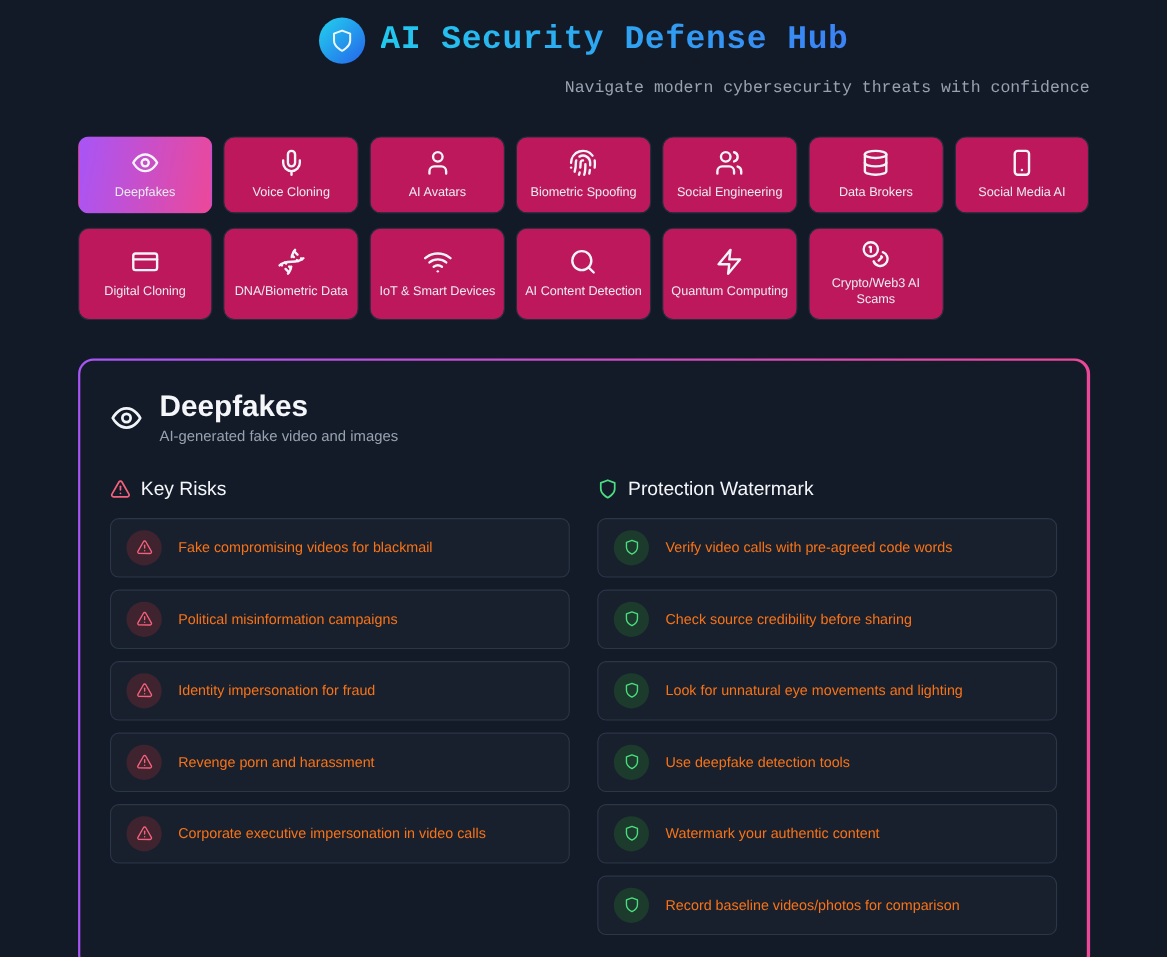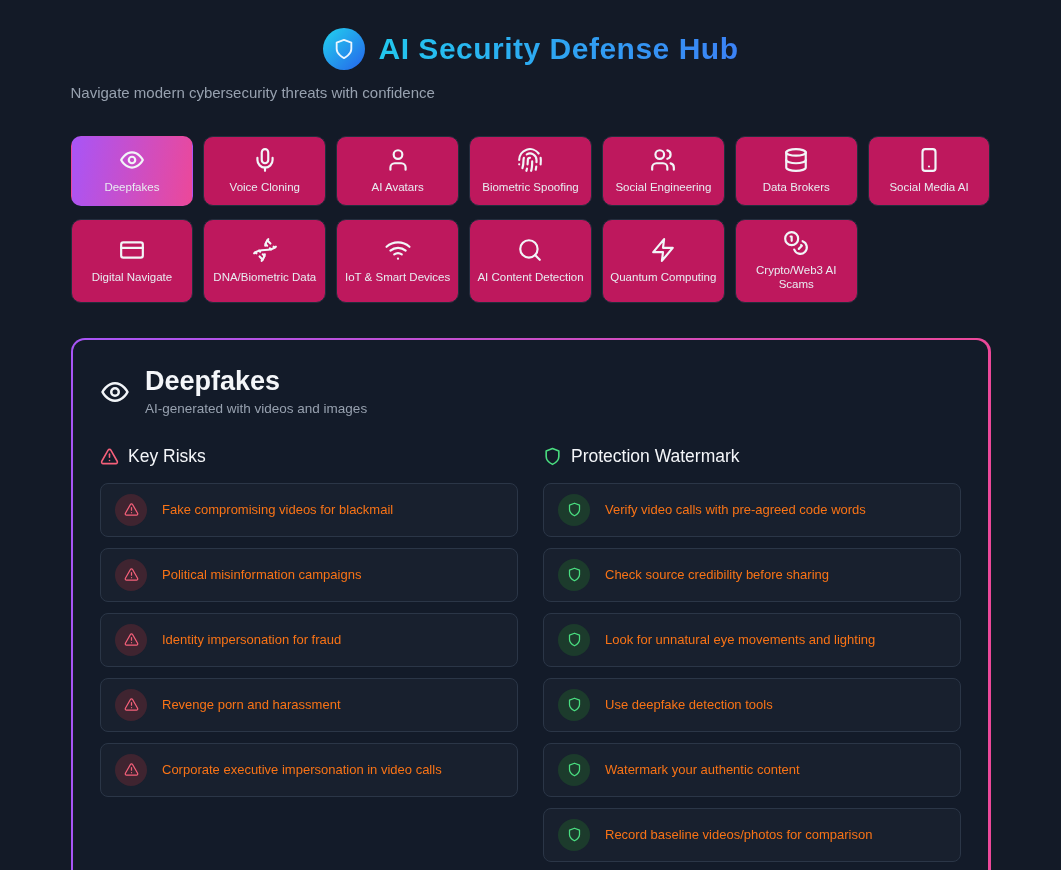--- a/index.html
+++ b/index.html
@@ -5,21 +5,21 @@
   * { margin: 0; padding: 0; box-sizing: border-box; }
   html, body {
     width: 1061px; height: 870px;
     background: #131a27;
     font-family: "Liberation Sans", sans-serif;
     overflow: hidden;
   }
   .page { width: 920px; margin: 0 auto; }
 
   
-  .app-header { text-align: left; padding-top: 28px; }
+  .app-header { text-align: right; padding-top: 16px; font-family: Liberation Mono, monospace; }
   .title-row { display: flex; align-items: center; justify-content: center; gap: 14px; }
   .logo-circle {
     width: 42px; height: 42px; border-radius: 50%;
     background: linear-gradient(135deg, #22d3ee 0%, #2563eb 100%);
     display: flex; align-items: center; justify-content: center;
     color: #eaf6ff;
   }
   .logo-circle svg { width: 22px; height: 22px; }
   .app-title {
     font-size: 30px; font-weight: bold; letter-spacing: 0.5px;
@@ -178,21 +178,21 @@
         </span>
     <span class="cat-label">Social Media AI</span>
   </button>
       <button class="cat-btn">
     <span class="cat-icon">
           <svg viewBox="0 0 24 24" fill="none" stroke="currentColor" stroke-width="2" stroke-linecap="round" stroke-linejoin="round">
             <rect x="2" y="5" width="20" height="14" rx="2"></rect>
             <line x1="2" y1="10" x2="22" y2="10"></line>
           </svg>
         </span>
-    <span class="cat-label">Digital Navigate</span>
+    <span class="cat-label">Digital Cloning</span>
   </button>
       <button class="cat-btn">
     <span class="cat-icon">
           <svg viewBox="0 0 24 24" fill="none" stroke="currentColor" stroke-width="2" stroke-linecap="round" stroke-linejoin="round">
             <path d="m10 16 1.5 1.5"></path>
             <path d="m14 8-1.5-1.5"></path>
             <path d="M15 2c-1.8 2-2.5 4-2.8 6"></path>
             <path d="m16.5 10.5 1 1"></path>
             <path d="m17 6-2.9-2.9"></path>
             <path d="M2 15c6.67-6 13.33 0 20-6"></path>
@@ -250,21 +250,21 @@
     <section class="panel">
       <div class="panel-header">
         <span class="panel-eye">
           <svg viewBox="0 0 24 24" fill="none" stroke="currentColor" stroke-width="2" stroke-linecap="round" stroke-linejoin="round">
               <path d="M2 12s3.5-7 10-7 10 7 10 7-3.5 7-10 7-10-7-10-7z"></path>
               <circle cx="12" cy="12" r="3"></circle>
             </svg>
         </span>
         <div>
           <div class="panel-title">Deepfakes</div>
-          <div class="panel-subtitle">AI-generated with videos and images</div>
+          <div class="panel-subtitle">AI-generated fake video and images</div>
         </div>
       </div>
 
       <div class="columns">
         <div>
           <div class="col-header risks">
             <span>
               <svg viewBox="0 0 24 24" fill="none" stroke="currentColor" stroke-width="2" stroke-linecap="round" stroke-linejoin="round">
                   <path d="m21.73 18-8-14a2 2 0 0 0-3.48 0l-8 14A2 2 0 0 0 4 21h16a2 2 0 0 0 1.73-3z"></path>
                   <line x1="12" y1="9" x2="12" y2="13"></line>

